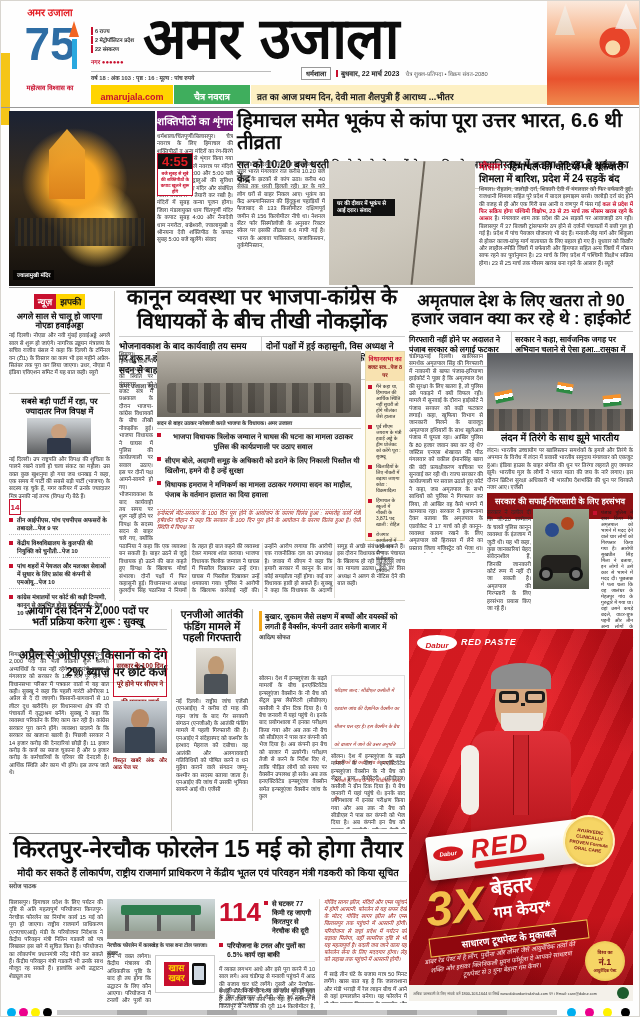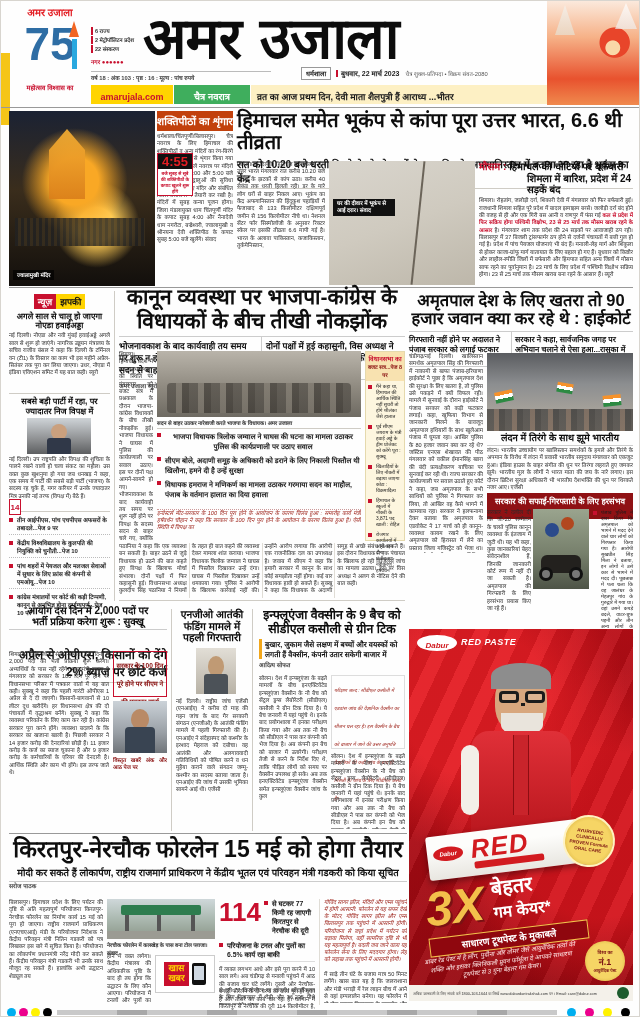--- a/index.html
+++ b/index.html
@@ -75,21 +75,21 @@
   <div class="abs" style="left:8px;top:110px;width:224px;height:175px;">
     <div class="photo" style="left:0;top:0;width:146px;height:175px;background:
            radial-gradient(circle at 45% 40%, #f9a825 0 18%, transparent 40%),
            radial-gradient(circle at 60% 65%, #ffcc55 0 12%, transparent 30%),
            linear-gradient(180deg,#1b2233 0%, #3a2d1c 45%, #120f0c 100%);">
       <div style="position:absolute;left:28px;top:18px;width:60px;height:70px;background:linear-gradient(180deg,#f8b133,#d97e1a);clip-path:polygon(50% 0,80% 30%,80% 100%,20% 100%,20% 30%);opacity:.9;"></div>
       <div style="position:absolute;left:6px;bottom:40px;width:130px;height:28px;background:repeating-linear-gradient(90deg,#222 0 3px,#3a3020 3px 6px);opacity:.8;"></div>
       <div class="chip" style="position:absolute;left:4px;bottom:6px;background:rgba(0,0,0,.65);color:#fff;font-size:5.5px;">ज्वालामुखी मंदिर</div>
     </div>
     <div class="abs" style="left:148px;top:0;width:76px;height:175px;">
-      <div style="background:#c2410c;color:#fff;font-weight:bold;font-size:10.5px;text-align:center;padding:3px 0;">शक्तिपीठों का शृंगार</div>
+      <div style="background:#701a75;color:#fff;font-weight:bold;font-size:10.5px;text-align:center;padding:3px 0;">शक्तिपीठों का शृंगार</div>
       <div class="jt" style="height:150px;margin-top:2px;position:relative;">
         <span>धर्मशाला/चिंतपूर्णी/बिलासपुर। चैत्र नवरात्र के लिए हिमाचल की शक्तिपीठों व अन्य मंदिरों का रंग-बिरंगे फूलों और लड़ियों से शृंगार किया गया है। बुधवार को पहले नवरात्र पर मंदिरों के कपाट सुबह 4:00 और 5:00 बजे खुल जाएंगे। श्रद्धालुओं की सुविधा और सुरक्षा के लिए मंदिर और संबंधित जिला प्रशासनों ने तैयारी कर रखी है। मंदिरों में सुबह कन्या पूजन होगा। जिला मंडलायुक्त धाम चिंतपूर्णी मंदिर के कपाट सुबह 4:00 और नैनादेवी धाम नगरोटा, बज्रेश्वरी, ज्वालामुखी व श्रीनयना देवी शक्तिपीठ के कपाट सुबह 5:00 बजे खुलेंगे। संवाद</span>
       </div>
       <div class="abs" style="left:0;top:42px;width:36px;background:#fff;border:1px solid #c8102e;text-align:center;">
         <div style="font-size:13px;font-weight:900;color:#e31e24;background:#111;">4:55</div>
         <div style="font-size:4.6px;font-weight:bold;color:#c8102e;padding:1px;">बजे सुबह से सूबे की शक्तिपीठों के कपाट खुलने शुरू होंगे</div>
       </div>
     </div>
   </div>
 
@@ -101,21 +101,21 @@
     </div>
     <div class="photo" style="left:92px;top:52px;width:146px;height:124px;background:linear-gradient(160deg,#d9d5cd 0%,#cfcabf 50%,#bdb7aa 100%);">
       <div style="position:absolute;left:88px;top:0;width:2px;height:124px;background:#6b6459;transform:rotate(6deg);"></div>
       <div class="chip" style="position:absolute;left:4px;top:38px;width:62px;background:#111;color:#fff;font-size:5.6px;line-height:1.3;">घर की दीवार में भूकंप से आई दरार। संवाद</div>
     </div>
     <div class="abs" style="left:242px;top:52px;width:154px;height:124px;">
       <div style="font-size:10px;line-height:1.18;">
         <span style="color:#c8102e;font-weight:900;">मौसम :</span>
         <span class="hl" style="font-size:10px;">हिमाचल की चोटियों पर बर्फबारी</span>
       </div>
-      <div class="hl" style="font-size:10px;margin-left:48px;">शिमला में बारिश, प्रदेश में 24 सड़कें बंद</div>
+      <div class="hl" style="font-size:10px;">शिमला में बारिश, प्रदेश में 24 सड़कें बंद</div>
       <div class="jt" style="height:92px;margin-top:2px;">
         <span>शिमला। रोहतांग, जलोड़ी दर्रा, शिकारी देवी में मंगलवार को फिर बर्फबारी हुई। राजधानी शिमला सहित पूरे प्रदेश में बादल झमाझम बरसे। जलोड़ी दर्रा बंद होने की वजह से ही और एक गिरी बस आनी व राणपुर में फंस गई</span>
         <span style="color:#c8102e;font-weight:bold;">कल से प्रदेश में फिर सक्रिय होगा पश्चिमी विक्षोभ, 23 से 25 मार्च तक मौसम खराब रहने के आसार</span>
         <span>है। मंगलवार शाम तक प्रदेश की 24 सड़कों पर आवाजाही ठप रही। बिलासपुर में 37 बिजली ट्रांसफार्मर ठप होने से दर्जनों पंचायतों में बत्ती गुल हो गई है। प्रदेश में पांच पेयजल योजनाएं भी बंद हैं। मनाली-लेह मार्ग और शिंकुला से होकर काजा-ग्रांफू मार्ग यातायात के लिए बहाल हो गए हैं। बुधवार को किन्नौर और लाहौल-स्पीति जिलों में बर्फबारी और हिमपात सहित अन्य जिलों में मौसम साफ रहने का पूर्वानुमान है। 23 मार्च के लिए प्रदेश में पश्चिमी विक्षोभ सक्रिय होगा। 23 से 25 मार्च तक मौसम खराब बना रहने के आसार हैं। ब्यूरो</span>
       </div>
     </div>
   </div>
 
   <div class="abs rule-b" style="left:8px;top:286px;width:624px;border-color:#999;"></div>
 
@@ -229,24 +229,20 @@
   <div class="abs rule-r" style="left:170px;top:608px;width:82px;height:222px;padding-right:4px;border-left:1px solid #cfccc5;padding-left:4px;">
     <div class="hl" style="font-size:10.4px;text-align:center;">एनजीओ आतंकी फंडिंग मामले में पहली गिरफ्तारी</div>
     <div class="photo" style="position:relative;left:20px;top:4px;width:40px;height:46px;background:linear-gradient(180deg,#e2ded6,#b8b2a6);">
       <div style="position:absolute;left:12px;top:8px;width:16px;height:20px;border-radius:50% 50% 45% 45%;background:#c09a74;"></div>
       <div style="position:absolute;left:8px;top:26px;width:24px;height:20px;background:#4c5258;border-radius:3px 3px 0 0;"></div>
     </div>
     <div class="jt" style="height:118px;margin-top:8px;"><span>नई दिल्ली। राष्ट्रीय जांच एजेंसी (एनआईए) ने करीब दो माह की गहन जांच के बाद गैर सरकारी संगठन (एनजीओ) के आतंकी फंडिंग मामले में पहली गिरफ्तारी की है। एनआईए ने संदेहास्पद को कश्मीर के इरशाद मेहराज को दबोचा। वह आतंकी और अलगाववादी गतिविधियों को पोषित करने व धन मुहैया कराने वाले संगठन जम्मू-कश्मीर का सदस्य बताया जाता है। एनआईए की जांच में उसकी भूमिका सामने आई थी। एजेंसी</span></div>
   </div>
 
   <div class="abs" style="left:258px;top:608px;width:146px;height:222px;">
-    <div class="hl" style="font-size:12.4px;text-align:center;">
-      <div>इन्फ्लूएंजा वैक्सीन के 9 बैच को</div>
-      <div>सीडीएल कसौली से ग्रीन टिक</div>
-    </div>
     <div class="sub" style="font-size:7.4px;margin-top:2px;border-left:3px solid #f2a71b;padding-left:3px;">बुखार, जुकाम जैसे लक्षण में बच्चों और वयस्कों को लगती हैं वैक्सीन, कंपनी उतार सकेगी बाजार में</div>
     <div class="byline" style="margin-top:2px;">आदित्य सोफत</div>
     <div class="abs jt" style="left:0;top:66px;width:68px;height:154px;"><span>सोलन। देश में इन्फ्लूएंजा के बढ़ते मामलों के बीच इनएक्टिवेटेड इन्फ्लूएंजा वैक्सीन के नौ बैच को सेंट्रल ड्रग्स लैबोरेटरी (सीडीएल) कसौली ने ग्रीन टिक दिया है। ये बैच जनवरी में यहां पहुंचे थे। इनके बाद प्रयोगशाला में इनका परीक्षण किया गया और अब तक नौ बैच को सीडीएल ने पास कर कंपनी को भेज दिया है। अब कंपनी इन बैच को बाजार में उतारेगी। परीक्षण तेजी से करने के निर्देश दिए थे, ताकि पीड़ित लोगों को समय पर वैक्सीन उपलब्ध हो सके। अब तक इनएक्टिवेटेड इन्फ्लूएंजा वैक्सीन समेत इन्फ्लूएंजा वैक्सीन जांच के कुल</span></div>
     <div class="abs" style="left:72px;top:66px;width:74px;height:74px;border:1px solid #ddd;padding:2px;">
       <span class="redital" style="font-size:4.9px;">परीक्षण जल्द : सीडीएल कसौली में एडवांस जांच की वैज्ञानिक वैक्सीन का सीजन चल रहा है। इस वैक्सीन के बैच को बाजार में जाने की उत्तर अनुमति वैज्ञानिकों की कड़ी जांच के बाद ही मिलती है। जांच के लिए सीडीएल अलर्ट है।</span>
     </div>
     <div class="abs jt" style="left:72px;top:144px;width:74px;height:76px;"><span>सोलन। देश में इन्फ्लूएंजा के बढ़ते मामलों के बीच इनएक्टिवेटेड इन्फ्लूएंजा वैक्सीन के नौ बैच को सेंट्रल ड्रग्स लैबोरेटरी (सीडीएल) कसौली ने ग्रीन टिक दिया है। ये बैच जनवरी में यहां पहुंचे थे। इनके बाद प्रयोगशाला में इनका परीक्षण किया गया और अब तक नौ बैच को सीडीएल ने पास कर कंपनी को भेज दिया है। अब कंपनी इन बैच को बाजार में उतारेगी। परीक्षण तेजी से करने के निर्देश दिए थे, ताकि पीड़ित लोगों को समय पर वैक्सीन उपलब्ध हो सके। अब तक इनएक्टिवेटेड इन्फ्लूएंजा वैक्सीन समेत इन्फ्लूएंजा वैक्सीन जांच के कुल</span></div>
   </div>
 
   <div class="abs rule-b" style="left:8px;top:832px;width:398px;border-color:#999;"></div>

